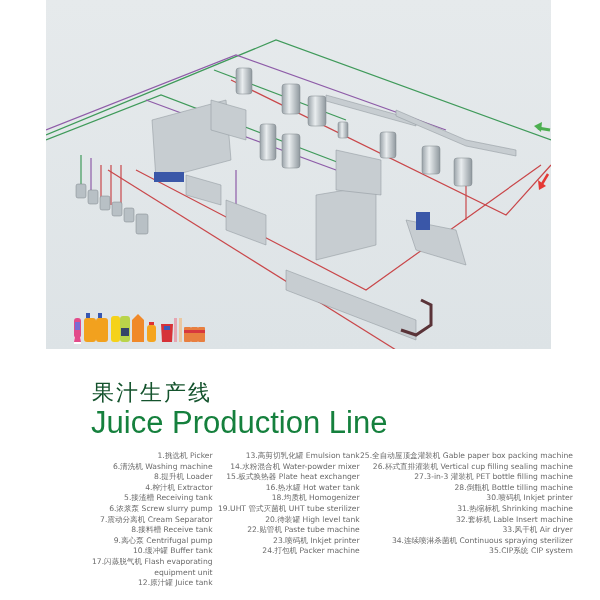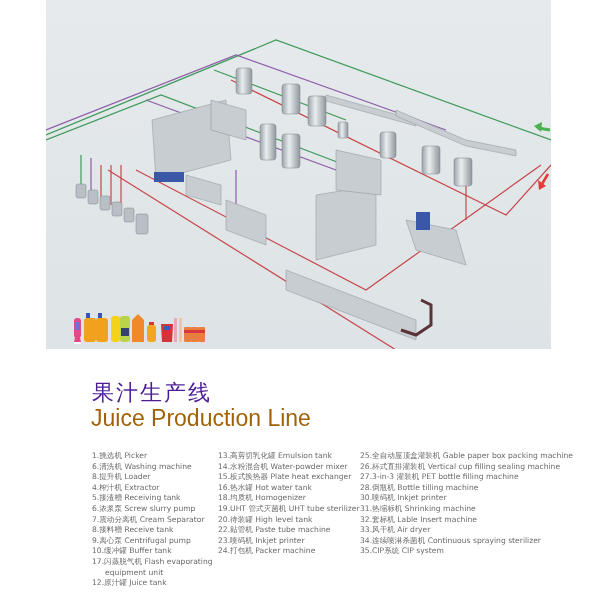--- a/index.html
+++ b/index.html
@@ -1,22 +1,22 @@
 <!DOCTYPE html>
 <html><head>
 <meta charset="utf-8">
 <style>
   html, body { margin:0; padding:0; background:#ffffff; }
   body { width:600px; height:600px; position:relative; overflow:hidden; font-family:"Liberation Sans", sans-serif; color:#6b6b6b; }
   .illus { position:absolute; left:46px; top:0; width:505px; height:349px; background:#e3e8eb; overflow:hidden; }
   .illus svg { position:absolute; left:0; top:0; }
-  .title-zh { position:absolute; left:92px; top:378px; font-size:22px; color:#4c1d95; letter-spacing:2px; font-family:Liberation Sans, sans-serif; }
-  .title-en { position:absolute; left:91px; top:405px; font-size:23px; color:#a16207; font-family:"Liberation Sans", sans-serif; }
+  .title-zh { position:absolute; left:92px; top:378px; font-size:22px; color:#14532d; letter-spacing:2px; font-family:Liberation Sans, sans-serif; }
+  .title-en { position:absolute; left:91px; top:405px; font-size:31px; color:#15803d; font-family:"Liberation Sans", sans-serif; }
   .col { position:absolute; top:451px; font-size:7.6px; line-height:10.6px; color:#6a6a6a; font-family:"DejaVu Sans", sans-serif; }
-  .col .item { white-space:nowrap; }
+  .col .item { white-space:nowrap;text-align:right; }
   .col .item.cont { padding-left:13px; }
   .c1 { left:92px; } .c2 { left:218px; } .c3 { left:360px; }
 </style>
 </head>
 <body>
 
 <div class="illus">
   <svg width="505" height="349" viewBox="0 0 505 349">
 
     <defs>

